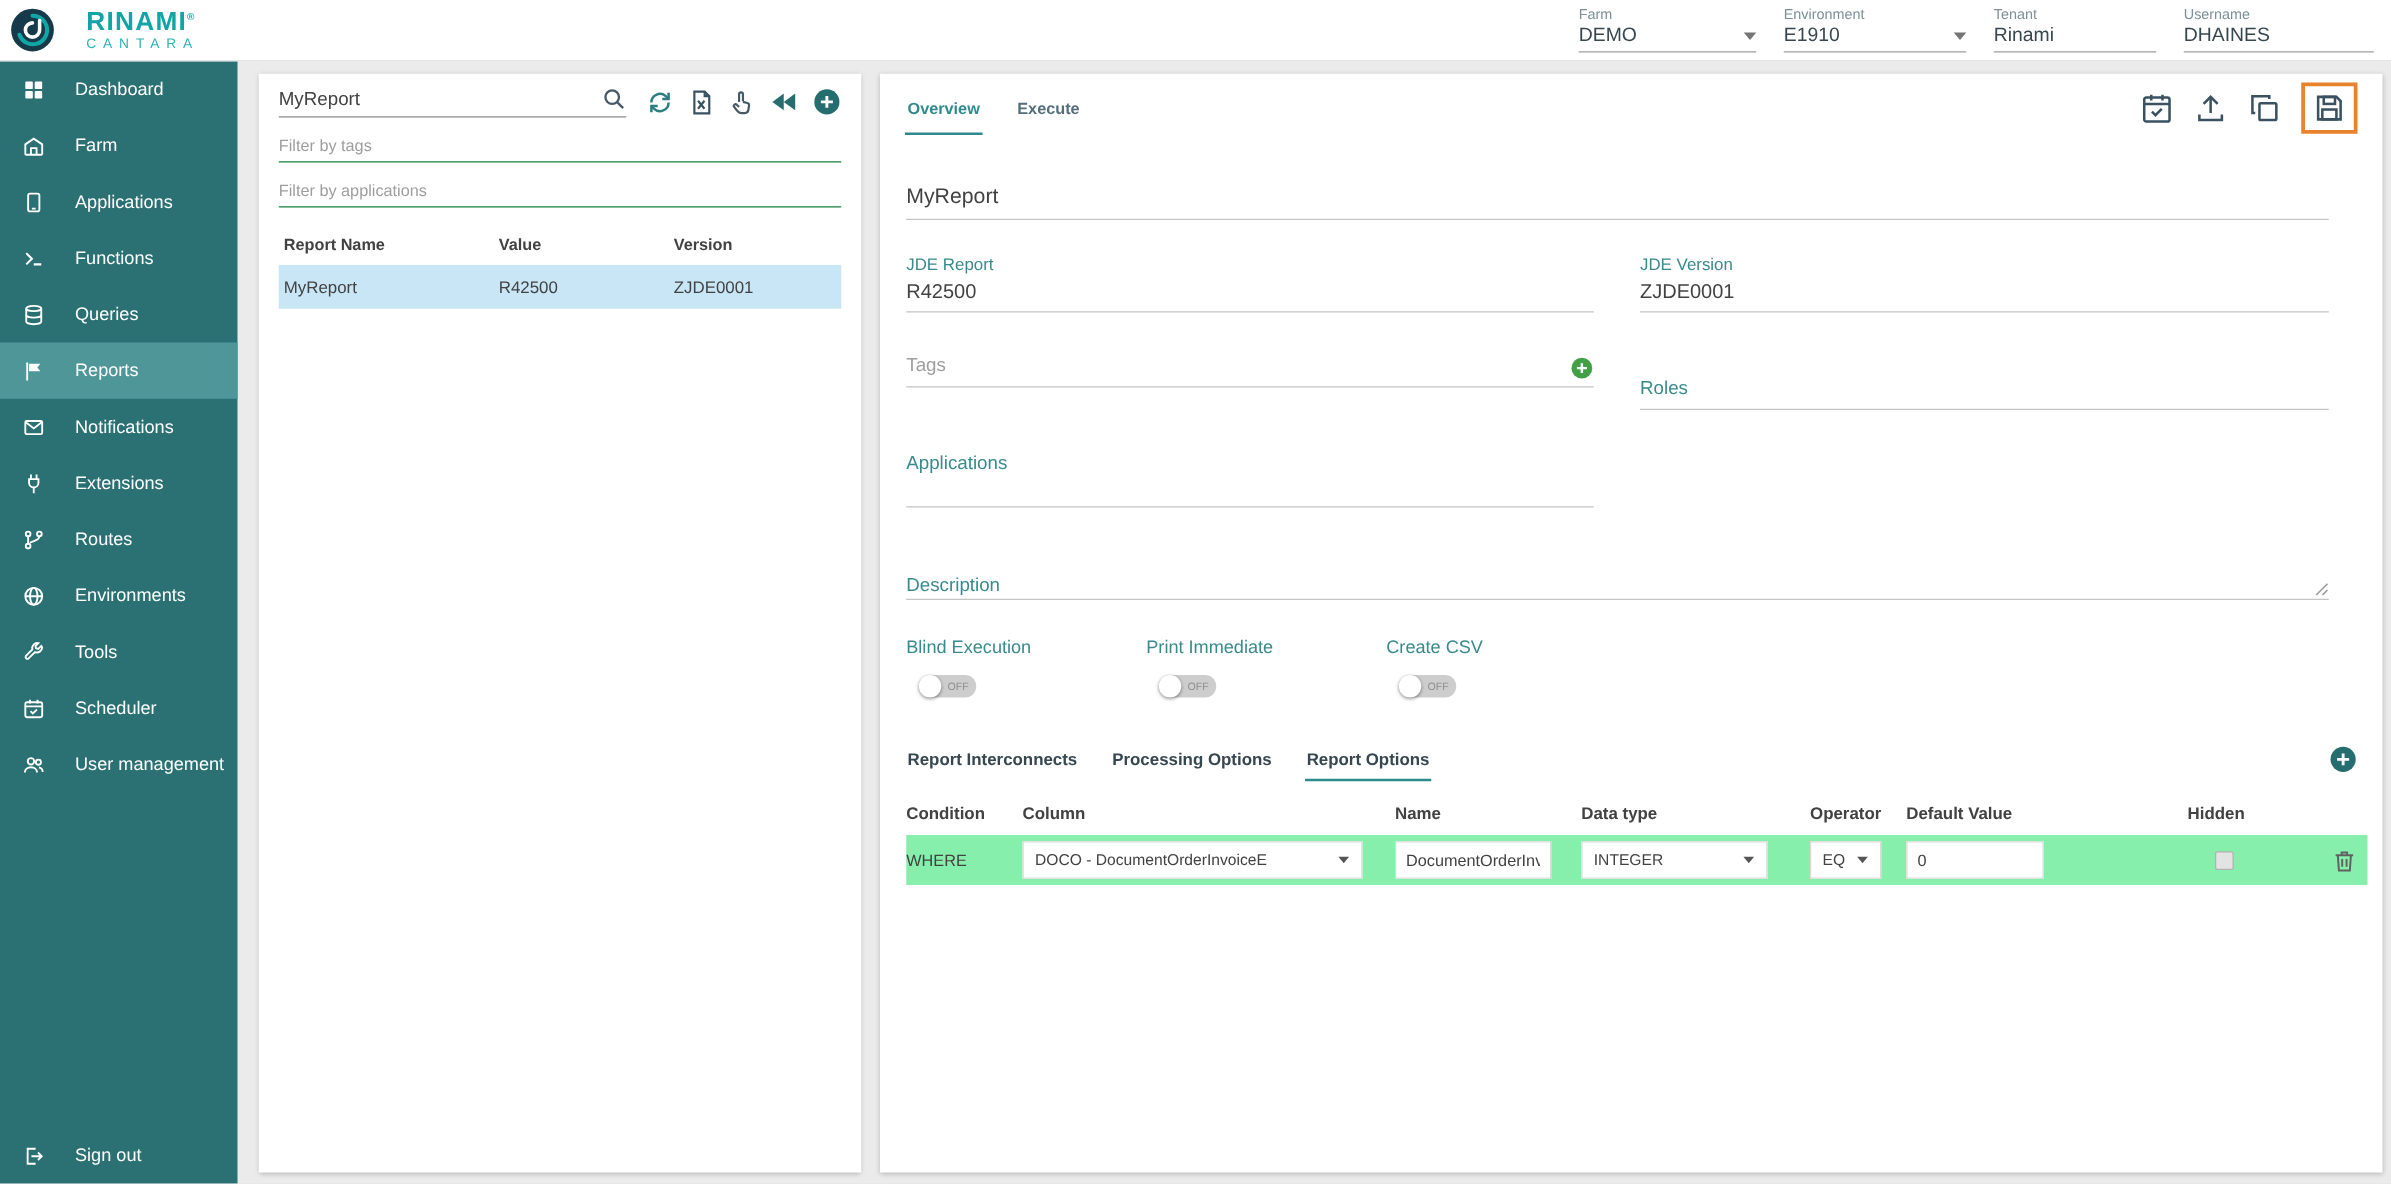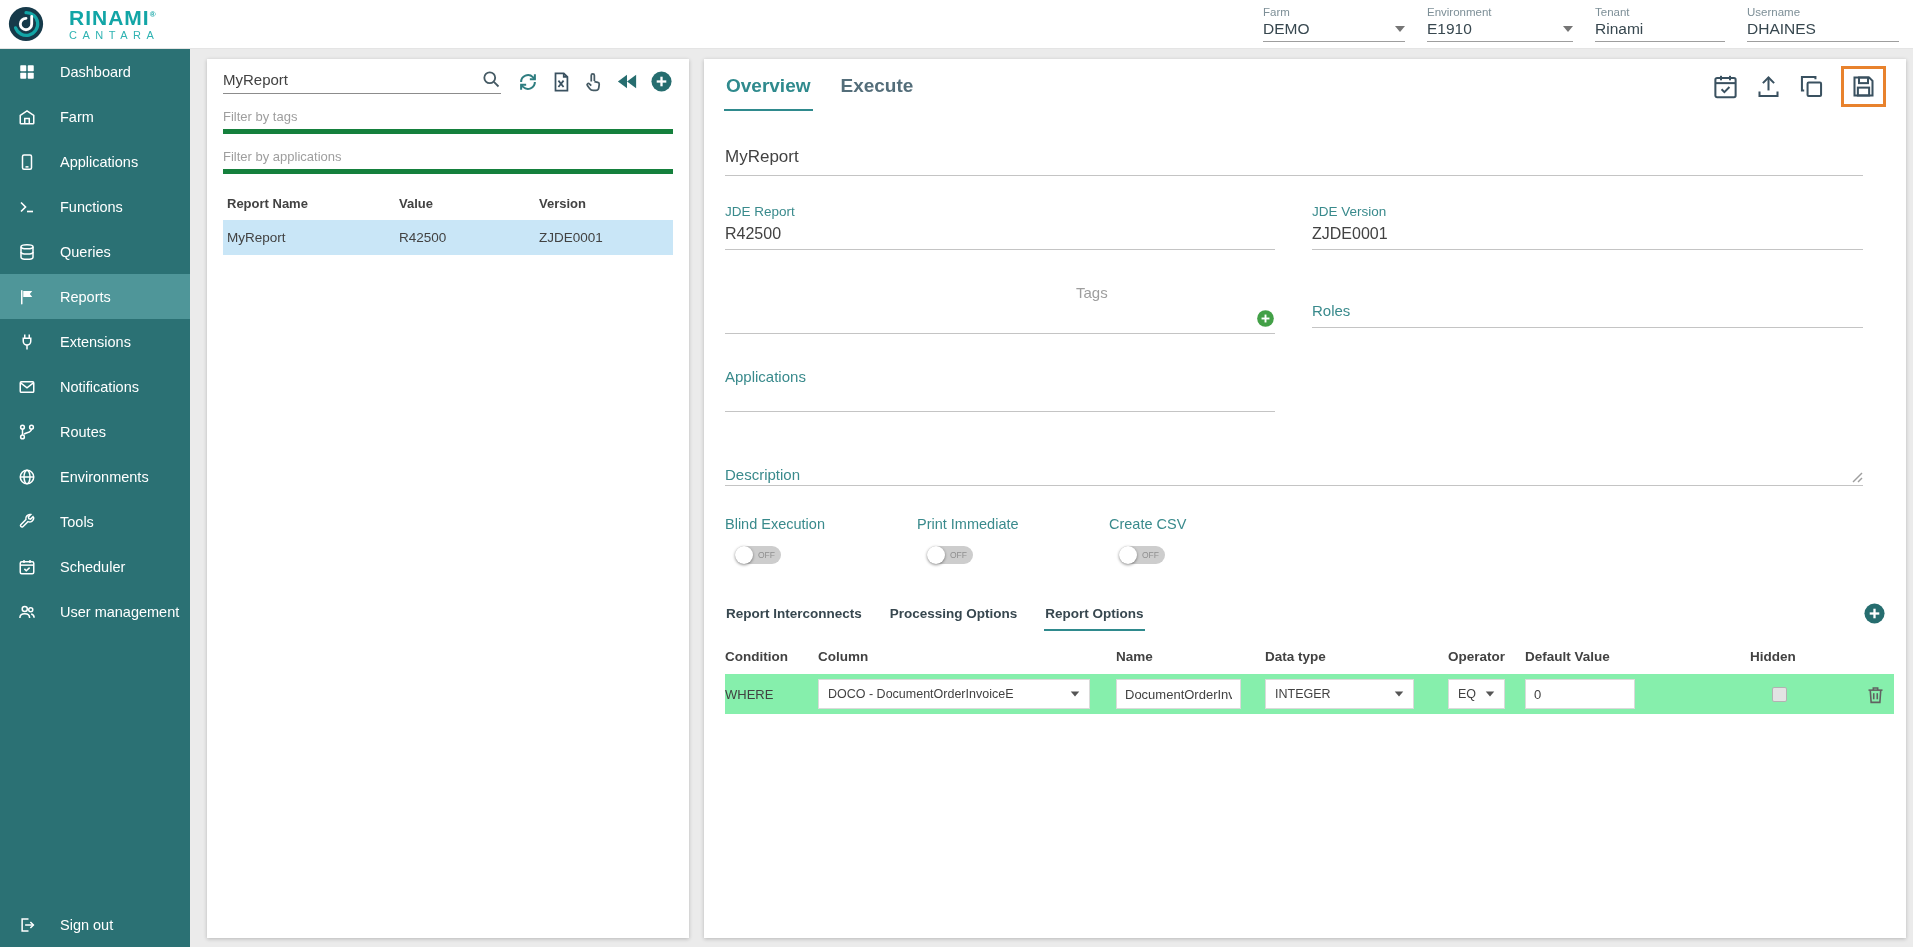--- a/index.html
+++ b/index.html
@@ -36,51 +36,51 @@
   .card { position:absolute; top:59px; bottom:9px; background:#fff; box-shadow:0 1px 4px rgba(0,0,0,.22); }
   .list-card { left:207px; width:482px; padding:10px 16px; }
   .main-card { left:704px; right:7px; }
 
   
   .search-row { display:flex; align-items:center; }
   .search-box { flex:1; display:flex; align-items:center; border-bottom:1px solid #8c8c8c; padding-bottom:4px; }
   .search-box input { border:none; outline:none; flex:1; font-size:15px; color:#424242; font-family:inherit; background:transparent; }
   .list-tools { display:flex; align-items:center; gap:11px; margin-left:16px; }
   .list-tools .tool { cursor:pointer; display:inline-flex; }
-  .filter-input { display:block; width:100%; border:none; border-bottom:5px solid #15803d; outline:none;
+  .filter-input { display:block; width:100%; border:none; border-bottom:1px solid #15803d; outline:none;
                   font-size:13px; color:#424242; padding:6px 0 5px; margin-top:9px; font-family:inherit; background:transparent; }
   .filter-input::placeholder { color:#9e9e9e; }
   .list-table { margin-top:16px; font-size:13px; color:#424242; }
   .lt-head { display:grid; grid-template-columns:172px 140px 1fr; font-weight:bold; padding:6px 4px 9px; }
   .lt-row { display:grid; grid-template-columns:172px 140px 1fr; background:#c9e6f7; padding:10px 4px;
             cursor:pointer; font-size:13.5px; }
 
   
   .tabs-row { height:54px; display:flex; align-items:center; padding:0 20px; }
-  .tab { font-size:19px; font-weight:bold; margin-right:26px; cursor:pointer; color:#546e7a;
+  .tab { font-size:13px; font-weight:bold; margin-right:26px; cursor:pointer; color:#546e7a;
          padding:6px 2px; position:relative; }
   .tab.active { color:#2f8a8d; }
   .tab.active::after { content:""; position:absolute; left:0; right:0; bottom:-8px; height:2px; background:#2f8a8d; }
   .main-icons { margin-left:auto; display:flex; align-items:center; gap:16px; color:#3a5160; }
   .main-icons .tool { cursor:pointer; display:inline-flex; }
   .save-highlight { border:3px solid #e8822d; padding:4px 6px; display:inline-flex; }
 
   .form-section { padding:0 43px 0 21px; }
   .u-line { border-bottom:1px solid #c4c4c4; }
   .field-label { color:#398a8c; font-size:13.5px; }
   .field-value { color:#424242; font-size:16px; }
 
   .name-field { margin-top:34px; padding-bottom:8px; font-size:17px; color:#424242; }
   .two-col { display:flex; }
   .col-l { width:550px; margin-right:37px; }
   .col-r { flex:1; }
   .jde-row { margin-top:28px; }
   .jde-row .field-value { margin-top:6px; padding-bottom:6px; }
   .tags-row { margin-top:34px; }
-  .tags-input { display:flex; align-items:flex-end;flex-direction:column; }
+  .tags-input { display:flex; align-items:flex-end; }
   .tags-input input { border:none; outline:none; flex:1; font-size:15px; color:#424242; font-family:inherit;
                       padding-bottom:8px; background:transparent; }
   .tags-input input::placeholder { color:#9e9e9e; }
   .roles-label { padding-top:18px; padding-bottom:8px; font-size:15px; }
   .apps-row { margin-top:34px; }
   .apps-row .field-label { font-size:15px; padding-bottom:26px; }
   .desc-row { margin-top:54px; }
   .desc-line { display:flex; align-items:flex-end; justify-content:space-between; padding-bottom:2px; }
   .desc-line .field-label { font-size:15px; }
   .toggles-row { margin-top:30px; display:flex; }
@@ -201,33 +201,33 @@
     </div>
     <div class="side-item active">
       <svg viewBox="0 0 24 24" fill="currentColor">
           <path d="M5 2.5c.6 0 1 .4 1 1V21a1 1 0 0 1-2 0V3.5c0-.6.4-1 1-1z"></path>
           <path d="M7 4h12l-3.2 4L19 12H7z"></path>
         </svg>
       <span>Reports</span>
     </div>
     <div class="side-item">
       <svg viewBox="0 0 24 24" fill="none" stroke="currentColor" stroke-width="2">
+          <rect x="3" y="5" width="18" height="14" rx="1.5"></rect>
+          <polyline points="3.5 6.5 12 13 20.5 6.5"></polyline>
+        </svg>
+      <span>Notifications</span>
+    </div>
+    <div class="side-item">
+      <svg viewBox="0 0 24 24" fill="none" stroke="currentColor" stroke-width="2">
           <line x1="9" y1="2" x2="9" y2="7"></line>
           <line x1="15" y1="2" x2="15" y2="7"></line>
           <path d="M7 7h10v4a5 5 0 0 1-10 0z"></path>
           <line x1="12" y1="16" x2="12" y2="22"></line>
         </svg>
       <span>Extensions</span>
-    </div>
-    <div class="side-item">
-      <svg viewBox="0 0 24 24" fill="none" stroke="currentColor" stroke-width="2">
-          <rect x="3" y="5" width="18" height="14" rx="1.5"></rect>
-          <polyline points="3.5 6.5 12 13 20.5 6.5"></polyline>
-        </svg>
-      <span>Notifications</span>
     </div>
     <div class="side-item">
       <svg viewBox="0 0 24 24" fill="none" stroke="currentColor" stroke-width="2">
           <circle cx="6" cy="5.5" r="2.5"></circle>
           <circle cx="6" cy="18.5" r="2.5"></circle>
           <circle cx="18" cy="5.5" r="2.5"></circle>
           <line x1="6" y1="8" x2="6" y2="16"></line>
           <path d="M18 8c0 5-7 4.5-10 7"></path>
         </svg>
       <span>Routes</span>

